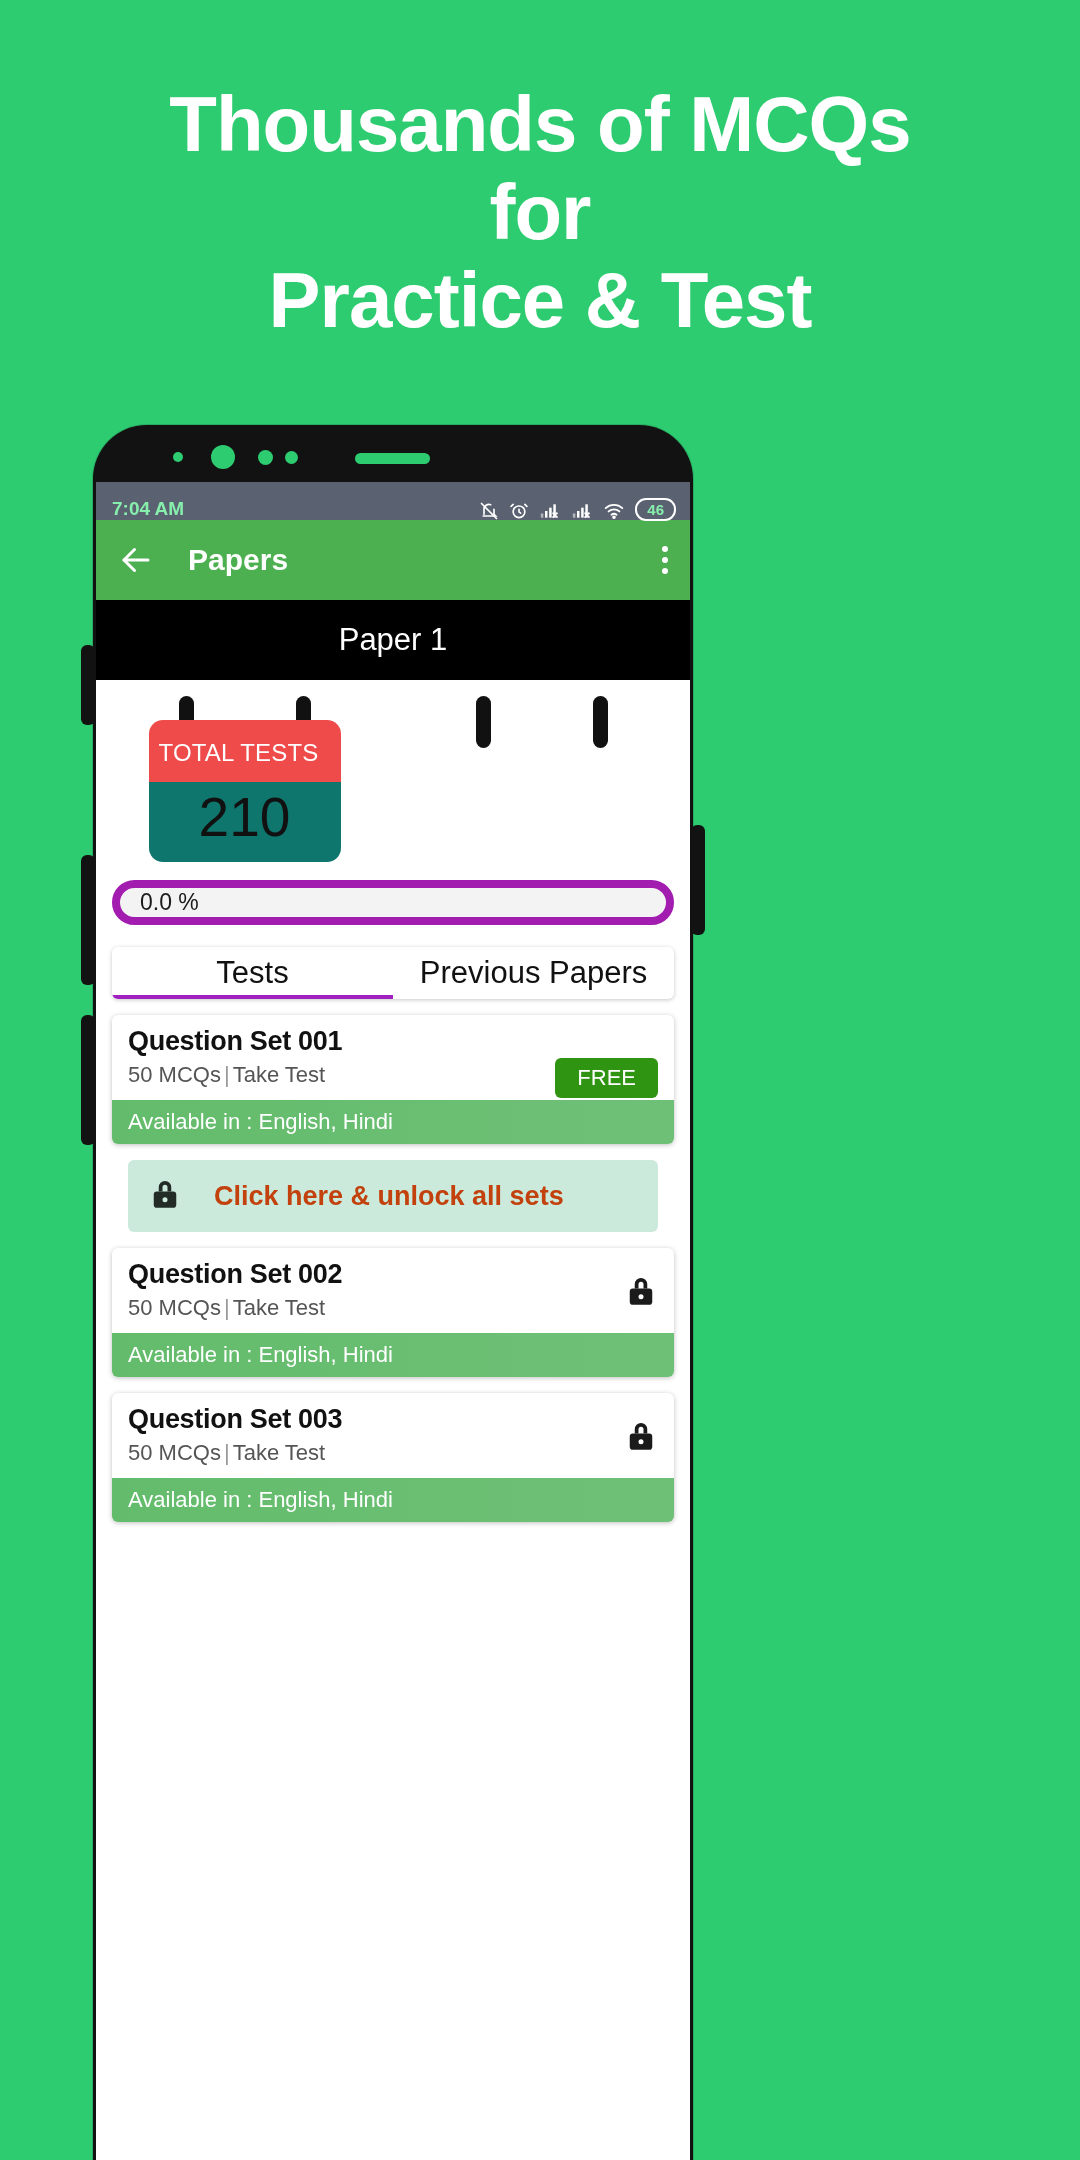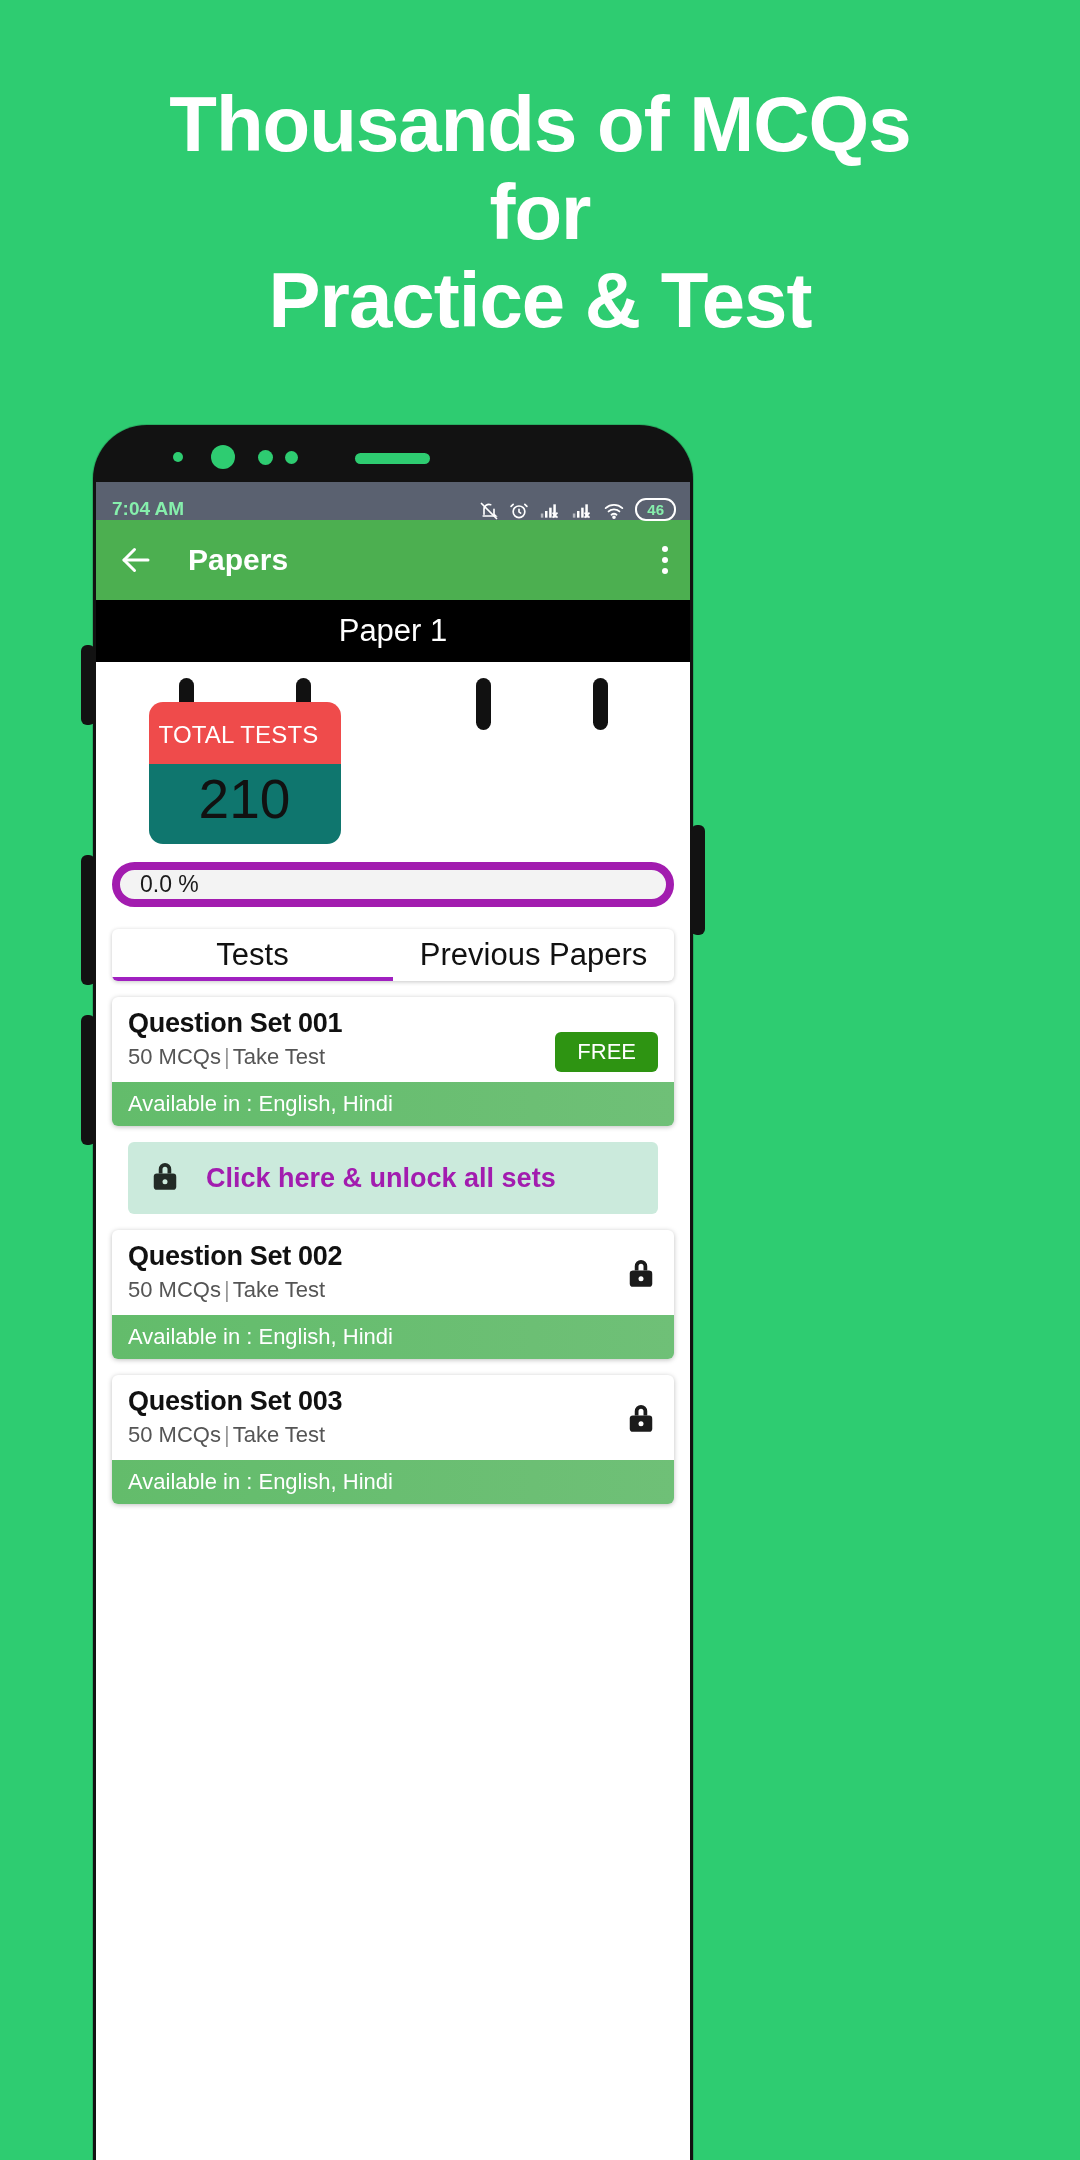--- a/index.html
+++ b/index.html
@@ -81,21 +81,21 @@
     height:80px; background:#4CAF50; color:#ffffff;
     display:flex; align-items:center; padding:0 22px;
   }
   .appbar .back{ width:36px; height:36px; flex:0 0 auto; }
   .appbar .title{ font-size:30px; font-weight:700; margin-left:34px; }
   .appbar .kebab{ margin-left:auto; display:flex; flex-direction:column; gap:5px; align-items:center;}
   .kebab i{ width:6px; height:6px; border-radius:50%; background:#ffffff; display:block;}
 
   
   .paper-strip{
-    height:62px; background:#000000; color:#ffffff;
+    height:80px; background:#000000; color:#ffffff;
     display:flex; align-items:center; justify-content:center;
     font-size:31px;
   }
 
   
   .stats{
     background:#ffffff; display:flex; justify-content:space-around;
     padding:16px 0 10px 0;
   }
   .cal{ position:relative; width:192px; }
@@ -148,38 +148,38 @@
   .qlist{ padding:0 16px; }
   .qcard{
     margin-top:16px; background:#ffffff; border-radius:6px;
     box-shadow:0 1px 5px rgba(0,0,0,.25); overflow:hidden;
   }
   .qcard .top{ padding:11px 16px 12px 16px; position:relative; }
   .qcard .name{ font-size:27px; font-weight:700; color:#111111; letter-spacing:-.3px; }
   .qcard .sub{ font-size:22px; color:#555555; margin-top:5px; }
   .qcard .sub .bar{ color:#999999; padding:0 3px; }
   .free{
-    position:absolute; right:16px; bottom:10px;
+    position:absolute; right:16px; bottom:2px;
     background:#2E9412; color:#ffffff;
     font-size:22px; padding:7px 22px; border-radius:6px;
   }
   .locked-icon{ position:absolute; right:18px; top:26px; }
   .avail{
     background:linear-gradient(to right,#63BC6B,#6FC077);
     color:#ffffff; font-size:22px; padding:9px 16px;
   }
 
   
   .unlock{
     margin:16px 16px 0 16px; background:#CBEADC; border-radius:6px;
     height:72px; display:flex; align-items:center; padding:0 22px;
   }
   .unlock .txt{
-    font-size:27px; font-weight:700; color:#a21caf;
-    margin-left:26px;
+    font-size:27px; font-weight:700; color:#c2410c;
+    margin-left:34px;
   }
 </style>
 </head>
 <body>
 
 <div class="hero">
   <div class="line l1">Thousands of MCQs</div>
   <div class="line l2">for</div>
   <div class="line l3">Practice &amp; Test</div>
 </div>

